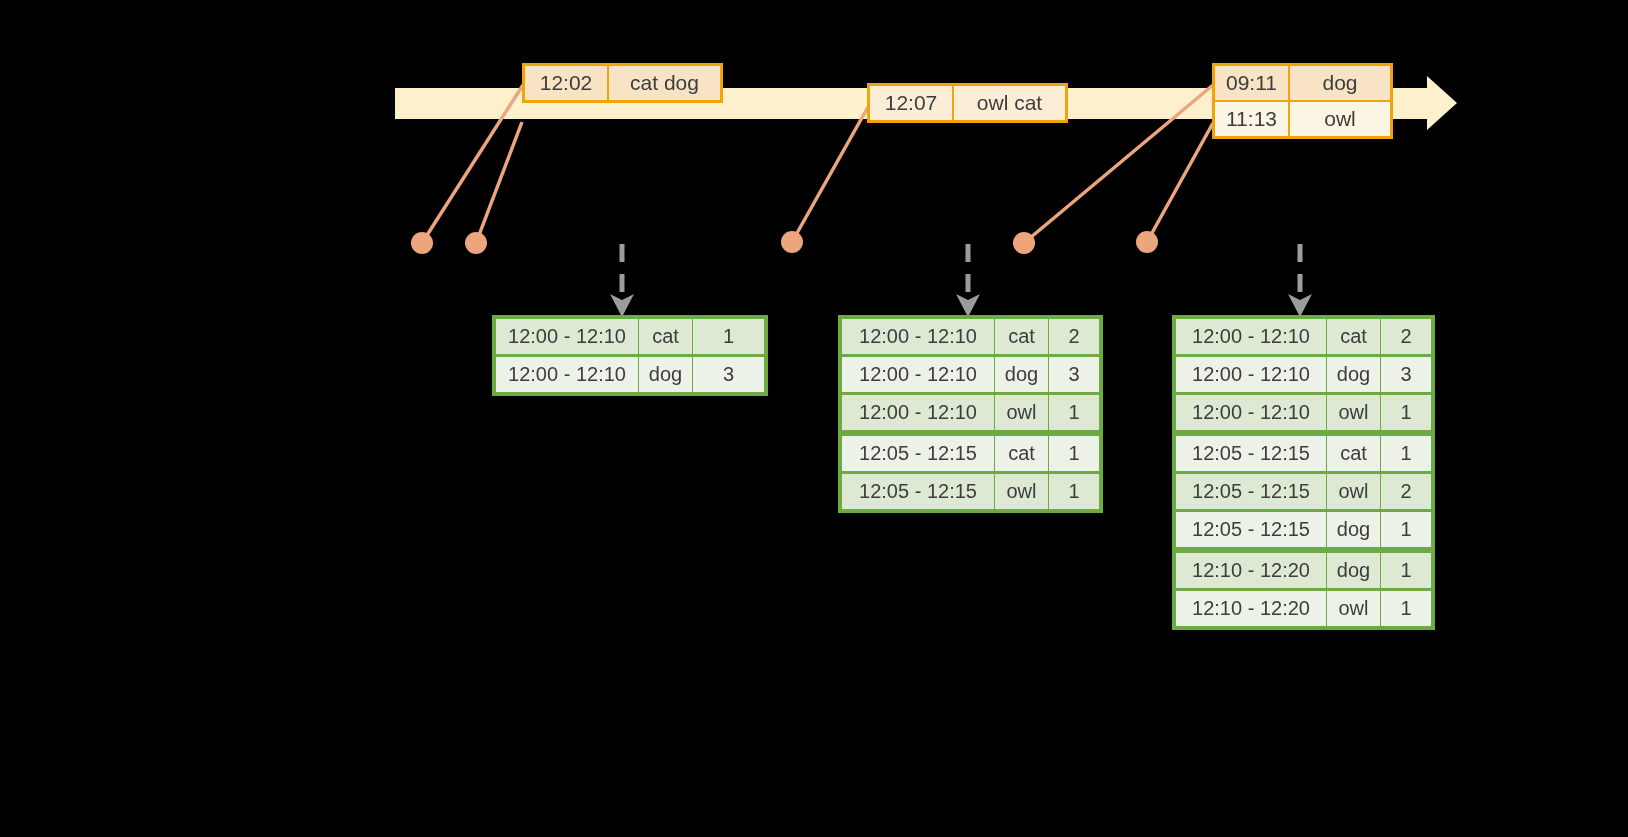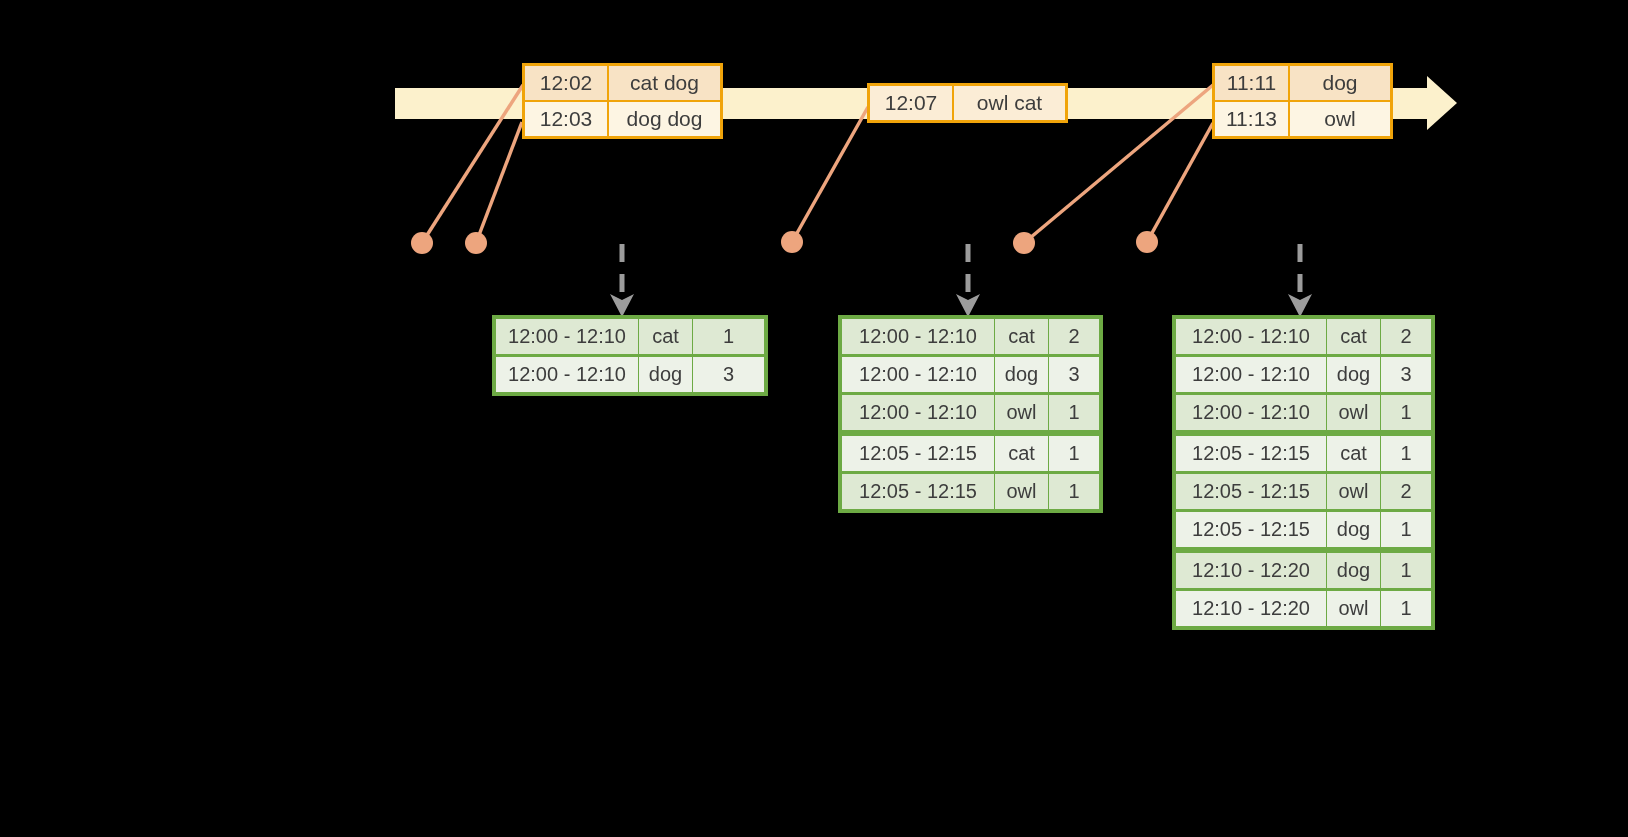--- a/index.html
+++ b/index.html
@@ -111,36 +111,32 @@
       <line class="trig-shaft" x1="1300" y1="244" x2="1300" y2="296"></line>
       <polygon class="trig-head" points="1288,294 1300,300 1312,294 1300,317"></polygon>
     </g>
   </svg>
 
   <div class="ebox" style="left:522px;top:63px;width:195px;">
     <div class="erow">
       <div class="ecell etime fill-peach">12:02</div>
       <div class="ecell ewords fill-peach">cat dog</div>
     </div>
-    <div class="erow">
-      <div class="ecell etime fill-cream">12:03</div>
-      <div class="ecell ewords fill-cream">dog dog</div>
-    </div>
   </div>
 
   <div class="ebox" style="left:867px;top:83px;width:195px;">
     <div class="erow">
       <div class="ecell etime fill-mid">12:07</div>
       <div class="ecell ewords fill-mid">owl cat</div>
     </div>
   </div>
 
   <div class="ebox narrow" style="left:1212px;top:63px;width:175px;">
     <div class="erow">
-      <div class="ecell etime fill-peach">11:11</div>
+      <div class="ecell etime fill-peach">09:11</div>
       <div class="ecell ewords fill-peach">dog</div>
     </div>
     <div class="erow">
       <div class="ecell etime fill-cream">11:13</div>
       <div class="ecell ewords fill-cream">owl</div>
     </div>
   </div>
 
   <div class="gtable t1">
     <div class="grow">

